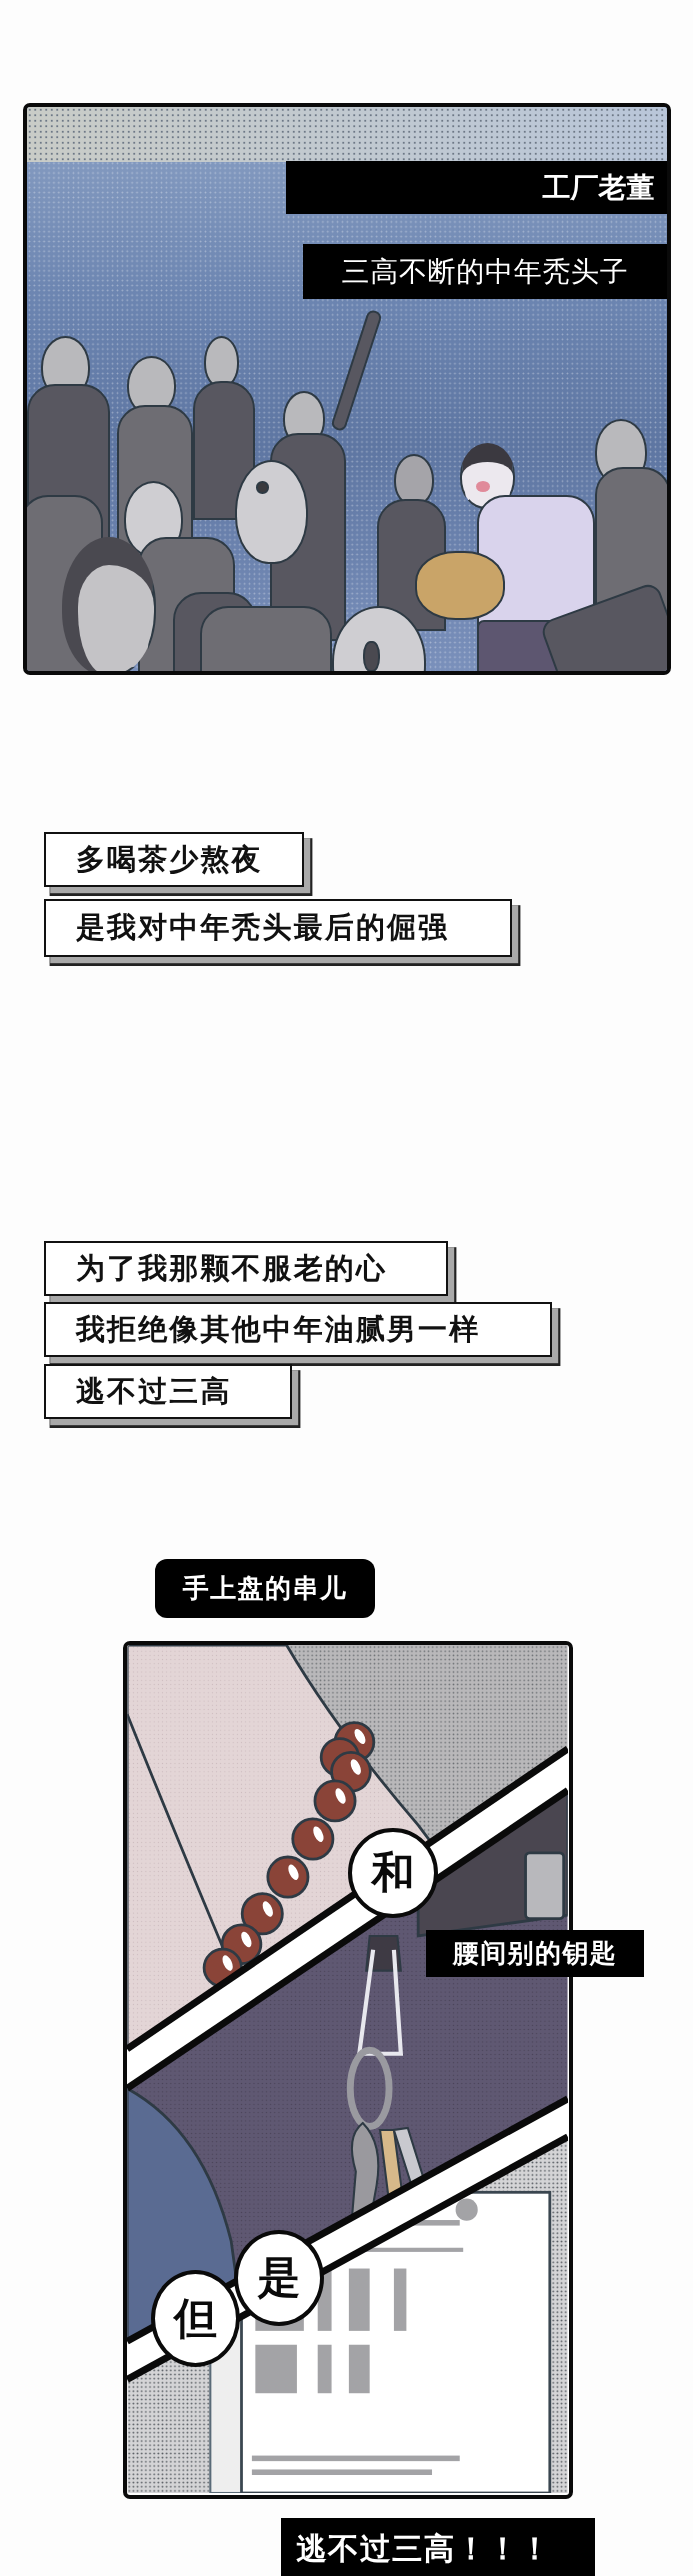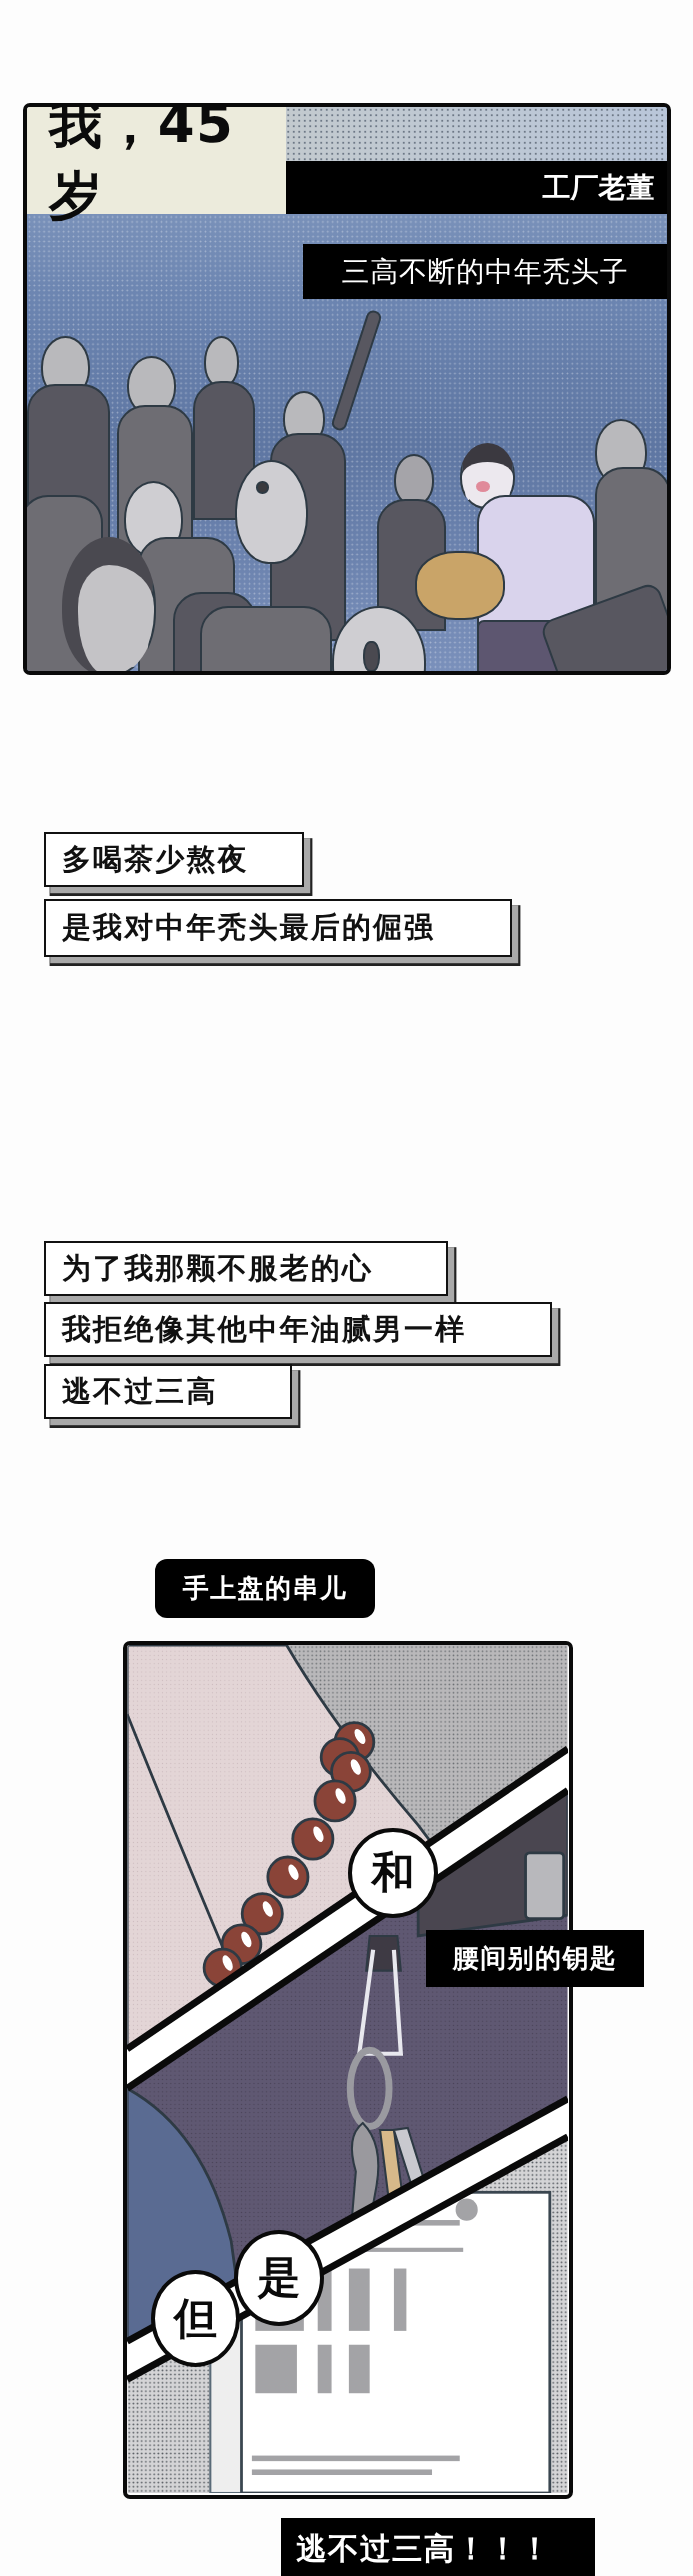--- a/index.html
+++ b/index.html
@@ -42,21 +42,21 @@
   .fig { position: absolute; background: #8a8a8e; border: 2.1px solid #2e3a44; }
   .head { border-radius: 50% 50% 46% 46%; background: #b9b9bc; }
   .body { border-radius: 28px 28px 0 0; background: #6e6d73; }
   .dark { background: #585760; }
   .light { background: #cfced2; }
 
   
   .caption {
     position: absolute; background: #fff; border: 2.8px solid #111;
     font-size: 29px; font-weight: bold; color: #111; letter-spacing: 2.1px;
-    display: flex; align-items: center; padding-left: 16px;
+    display: flex; align-items: center; padding-left: 30px;
     box-shadow: 6.2px 6.2px 0 0 #a9a9a9, 7px 7.6px 0 1.4px #222;
   }
 
   
   .panel2 {
     position: absolute; left: 123px; top: 1641px; width: 450px; height: 858px;
     border: 4.9px solid #0a0a0a; border-radius: 7px; overflow: hidden; background: #fff;
   }
   .label-black {
     position: absolute; background: #000; color: #fff; font-weight: bold;
@@ -105,21 +105,20 @@
     <div class="fig head light" style="left:208px;top:353px;width:73px;height:104px;"></div>
     <div class="fig" style="left:229px;top:374px;width:12.5px;height:12.5px;border-radius:50%;background:#3a3a3e;"></div>
     <div class="fig head" style="left:35px;top:430px;width:94px;height:139px;background:#c4c3c6;border-top:28px solid #4a4950;border-left:16.6px solid #4a4950;"></div>
     <div class="fig body dark" style="left:146px;top:485px;width:83px;height:118px;"></div>
     <div class="fig body" style="left:173px;top:499px;width:132px;height:104px;"></div>
     <div class="fig head light" style="left:305px;top:499px;width:94px;height:111px;"></div>
     <div class="fig" style="left:336px;top:534px;width:16.6px;height:31px;border-radius:45%;background:#4a4950;"></div>
     <div class="fig dark" style="left:527px;top:492px;width:125px;height:111px;transform:rotate(-20deg);border-radius:14px;"></div>
   </div>
 
-  <div class="title-box">我，45岁</div>
   <div class="black-bar">工厂老董</div>
   <div class="black-label">三高不断的中年秃头子</div>
 </div>
 
 <div class="caption" style="left:44px;top:832px;width:260px;height:55px;">多喝茶少熬夜</div>
 <div class="caption" style="left:44px;top:899px;width:468px;height:58px;">是我对中年秃头最后的倔强</div>
 
 <div class="caption" style="left:44px;top:1241px;width:404px;height:55px;">为了我那颗不服老的心</div>
 <div class="caption" style="left:44px;top:1302px;width:508px;height:55px;">我拒绝像其他中年油腻男一样</div>
 <div class="caption" style="left:44px;top:1364px;width:248px;height:55px;">逃不过三高</div>
@@ -222,18 +221,18 @@
     <polygon points="0,583 636,150 636,210 0,640" fill="#ffffff"></polygon>
     <line x1="0" y1="583" x2="636" y2="150" stroke="#0a0a0a" stroke-width="10"></line>
     <line x1="0" y1="640" x2="636" y2="210" stroke="#0a0a0a" stroke-width="10"></line>
     <polygon points="0,1005 636,655 636,710 0,1060" fill="#ffffff"></polygon>
     <line x1="0" y1="1005" x2="636" y2="655" stroke="#0a0a0a" stroke-width="10"></line>
     <line x1="0" y1="1060" x2="636" y2="710" stroke="#0a0a0a" stroke-width="10"></line>
   </svg>
 </div>
 
 <div class="bubble" style="left:348px;top:1828px;">和</div>
-<div class="label-black" style="left:426px;top:1930px;width:218px;height:57px;font-size:26px;">腰间别的钥匙</div>
+<div class="label-black" style="left:426px;top:1930px;width:218px;height:47px;font-size:26px;">腰间别的钥匙</div>
 <div class="bubble" style="left:151px;top:2270px;width:89px;height:97px;">但</div>
 <div class="bubble" style="left:234px;top:2230px;width:90px;height:96px;">是</div>
 
 <div class="label-black" style="left:281px;top:2518px;width:314px;height:62px;font-size:30.5px;justify-content:flex-start;padding-left:15.2px;">逃不过三高！！！</div>
 
 
 </body></html>

